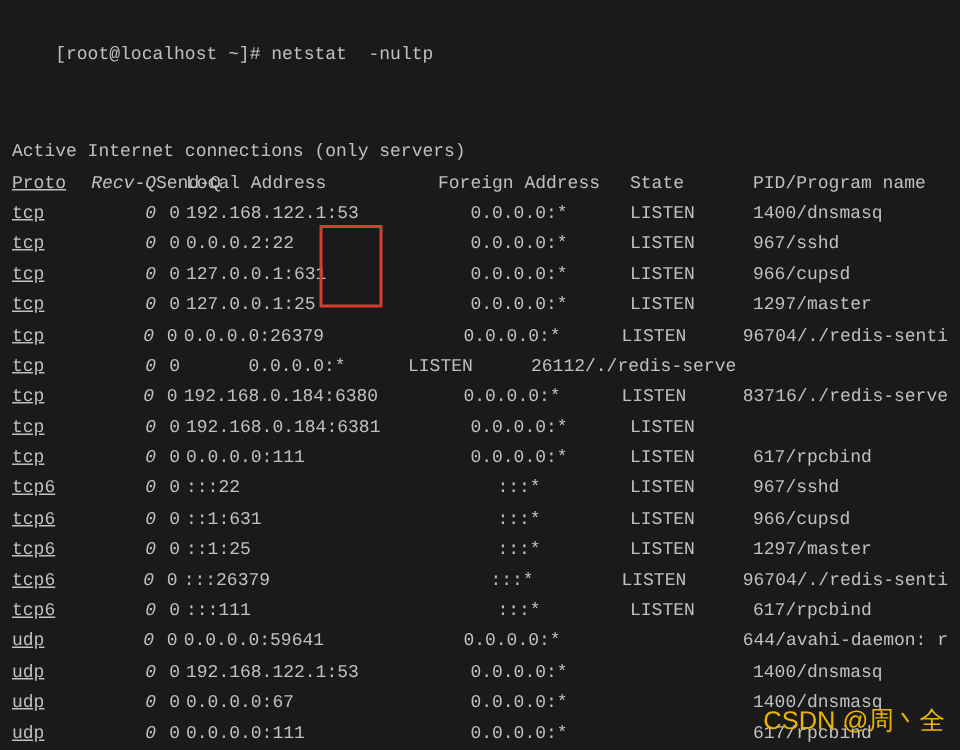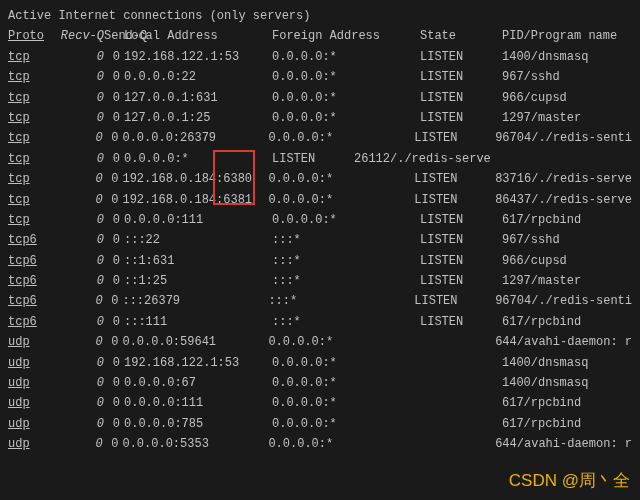--- a/index.html
+++ b/index.html
@@ -9,28 +9,28 @@
     background: #1a1a1a;
     color: #c0c0c0;
     font-family: "Consolas", "Courier New", monospace;
     font-size: 12px;
     line-height: 1.7;
     padding: 6px 8px;
     position: relative;
     overflow: hidden;
   }
   .prompt-line { white-space: pre; }
-  .header-line { color: #c0c0c0; white-space: pre; }
+  .header-line { color: #c0c0c0; white-space: pre; margin-top: 24px; }
   .col-header { color: #c0c0c0; white-space: pre; }
   .row { display: flex; white-space: pre; }
   .c-proto { width: 48px; text-decoration: underline; }
   .c-recv  { width: 48px; text-align: right; font-style: italic; }
   .c-send  { width: 20px; text-align: right; padding-right: 4px; }
   .c-local { width: 148px; }
-  .c-foreign { width: 148px; }
+  .c-foreign { width: 148px; text-align: center; }
   .c-state { width: 82px; }
   .c-prog  { flex: 1; }
   .highlight-box {
     position: absolute;
     border: 2px solid #d63c2f;
     pointer-events: none;
   }
   .watermark {
     position: absolute;
     right: 10px;
@@ -38,36 +38,39 @@
     color: #eab308;
     font-size: 17px;
     font-family: Arial, sans-serif;
   }
 </style>
 </head>
 <body>
 
 <div>
 
+  <div class="prompt-line">
+    <span>[root@localhost ~]# </span><span>netstat  -nultp</span>
+  </div>
 
   <div class="header-line">Active Internet connections (only servers)</div>
 
   <div class="row col-header">
     <span class="c-proto">Proto</span><span class="c-recv">Recv-Q</span><span class="c-send">Send-Q</span> <span class="c-local">Local Address</span><span class="c-foreign">Foreign Address</span><span class="c-state">State</span><span class="c-prog">PID/Program name</span>
   </div>
 
   <div id="rows">
       <div class="row"><span class="c-proto">tcp</span><span class="c-recv">0</span><span class="c-send">0</span> <span class="c-local">192.168.122.1:53</span><span class="c-foreign">0.0.0.0:*</span><span class="c-state">LISTEN</span><span class="c-prog">1400/dnsmasq</span></div>
-      <div class="row"><span class="c-proto">tcp</span><span class="c-recv">0</span><span class="c-send">0</span> <span class="c-local">0.0.0.0:22</span><span class="c-foreign">0.0.0.0:*</span><span class="c-state">LISTEN</span><span class="c-prog">967/sshd</span></div>
+      <div class="row"><span class="c-proto">tcp</span><span class="c-recv">0</span><span class="c-send">0</span> <span class="c-local">0.0.0.2:22</span><span class="c-foreign">0.0.0.0:*</span><span class="c-state">LISTEN</span><span class="c-prog">967/sshd</span></div>
       <div class="row"><span class="c-proto">tcp</span><span class="c-recv">0</span><span class="c-send">0</span> <span class="c-local">127.0.0.1:631</span><span class="c-foreign">0.0.0.0:*</span><span class="c-state">LISTEN</span><span class="c-prog">966/cupsd</span></div>
       <div class="row"><span class="c-proto">tcp</span><span class="c-recv">0</span><span class="c-send">0</span> <span class="c-local">127.0.0.1:25</span><span class="c-foreign">0.0.0.0:*</span><span class="c-state">LISTEN</span><span class="c-prog">1297/master</span></div>
       <div class="row"><span class="c-proto">tcp</span><span class="c-recv">0</span><span class="c-send">0</span> <span class="c-local">0.0.0.0:26379</span><span class="c-foreign">0.0.0.0:*</span><span class="c-state">LISTEN</span><span class="c-prog">96704/./redis-senti</span></div>
       <div class="row"><span class="c-proto">tcp</span><span class="c-recv">0</span><span class="c-send">0</span> <span class="c-foreign">0.0.0.0:*</span><span class="c-state">LISTEN</span><span class="c-prog">26112/./redis-serve</span></div>
       <div class="row"><span class="c-proto">tcp</span><span class="c-recv">0</span><span class="c-send">0</span> <span class="c-local">192.168.0.184:6380</span><span class="c-foreign">0.0.0.0:*</span><span class="c-state">LISTEN</span><span class="c-prog">83716/./redis-serve</span></div>
-      <div class="row"><span class="c-proto">tcp</span><span class="c-recv">0</span><span class="c-send">0</span> <span class="c-local">192.168.0.184:6381</span><span class="c-foreign">0.0.0.0:*</span><span class="c-state">LISTEN</span><span class="c-prog">86437/./redis-serve</span></div>
+      <div class="row"><span class="c-proto">tcp</span><span class="c-recv">0</span><span class="c-send">0</span> <span class="c-local">192.168.0.184:6381</span><span class="c-foreign">0.0.0.0:*</span><span class="c-state">LISTEN</span></div>
       <div class="row"><span class="c-proto">tcp</span><span class="c-recv">0</span><span class="c-send">0</span> <span class="c-local">0.0.0.0:111</span><span class="c-foreign">0.0.0.0:*</span><span class="c-state">LISTEN</span><span class="c-prog">617/rpcbind</span></div>
       <div class="row"><span class="c-proto">tcp6</span><span class="c-recv">0</span><span class="c-send">0</span> <span class="c-local">:::22</span><span class="c-foreign">:::*</span><span class="c-state">LISTEN</span><span class="c-prog">967/sshd</span></div>
       <div class="row"><span class="c-proto">tcp6</span><span class="c-recv">0</span><span class="c-send">0</span> <span class="c-local">::1:631</span><span class="c-foreign">:::*</span><span class="c-state">LISTEN</span><span class="c-prog">966/cupsd</span></div>
       <div class="row"><span class="c-proto">tcp6</span><span class="c-recv">0</span><span class="c-send">0</span> <span class="c-local">::1:25</span><span class="c-foreign">:::*</span><span class="c-state">LISTEN</span><span class="c-prog">1297/master</span></div>
       <div class="row"><span class="c-proto">tcp6</span><span class="c-recv">0</span><span class="c-send">0</span> <span class="c-local">:::26379</span><span class="c-foreign">:::*</span><span class="c-state">LISTEN</span><span class="c-prog">96704/./redis-senti</span></div>
       <div class="row"><span class="c-proto">tcp6</span><span class="c-recv">0</span><span class="c-send">0</span> <span class="c-local">:::111</span><span class="c-foreign">:::*</span><span class="c-state">LISTEN</span><span class="c-prog">617/rpcbind</span></div>
       <div class="row"><span class="c-proto">udp</span><span class="c-recv">0</span><span class="c-send">0</span> <span class="c-local">0.0.0.0:59641</span><span class="c-foreign">0.0.0.0:*</span><span class="c-state"></span><span class="c-prog">644/avahi-daemon: r</span></div>
       <div class="row"><span class="c-proto">udp</span><span class="c-recv">0</span><span class="c-send">0</span> <span class="c-local">192.168.122.1:53</span><span class="c-foreign">0.0.0.0:*</span><span class="c-state"></span><span class="c-prog">1400/dnsmasq</span></div>
       <div class="row"><span class="c-proto">udp</span><span class="c-recv">0</span><span class="c-send">0</span> <span class="c-local">0.0.0.0:67</span><span class="c-foreign">0.0.0.0:*</span><span class="c-state"></span><span class="c-prog">1400/dnsmasq</span></div>
       <div class="row"><span class="c-proto">udp</span><span class="c-recv">0</span><span class="c-send">0</span> <span class="c-local">0.0.0.0:111</span><span class="c-foreign">0.0.0.0:*</span><span class="c-state"></span><span class="c-prog">617/rpcbind</span></div>

